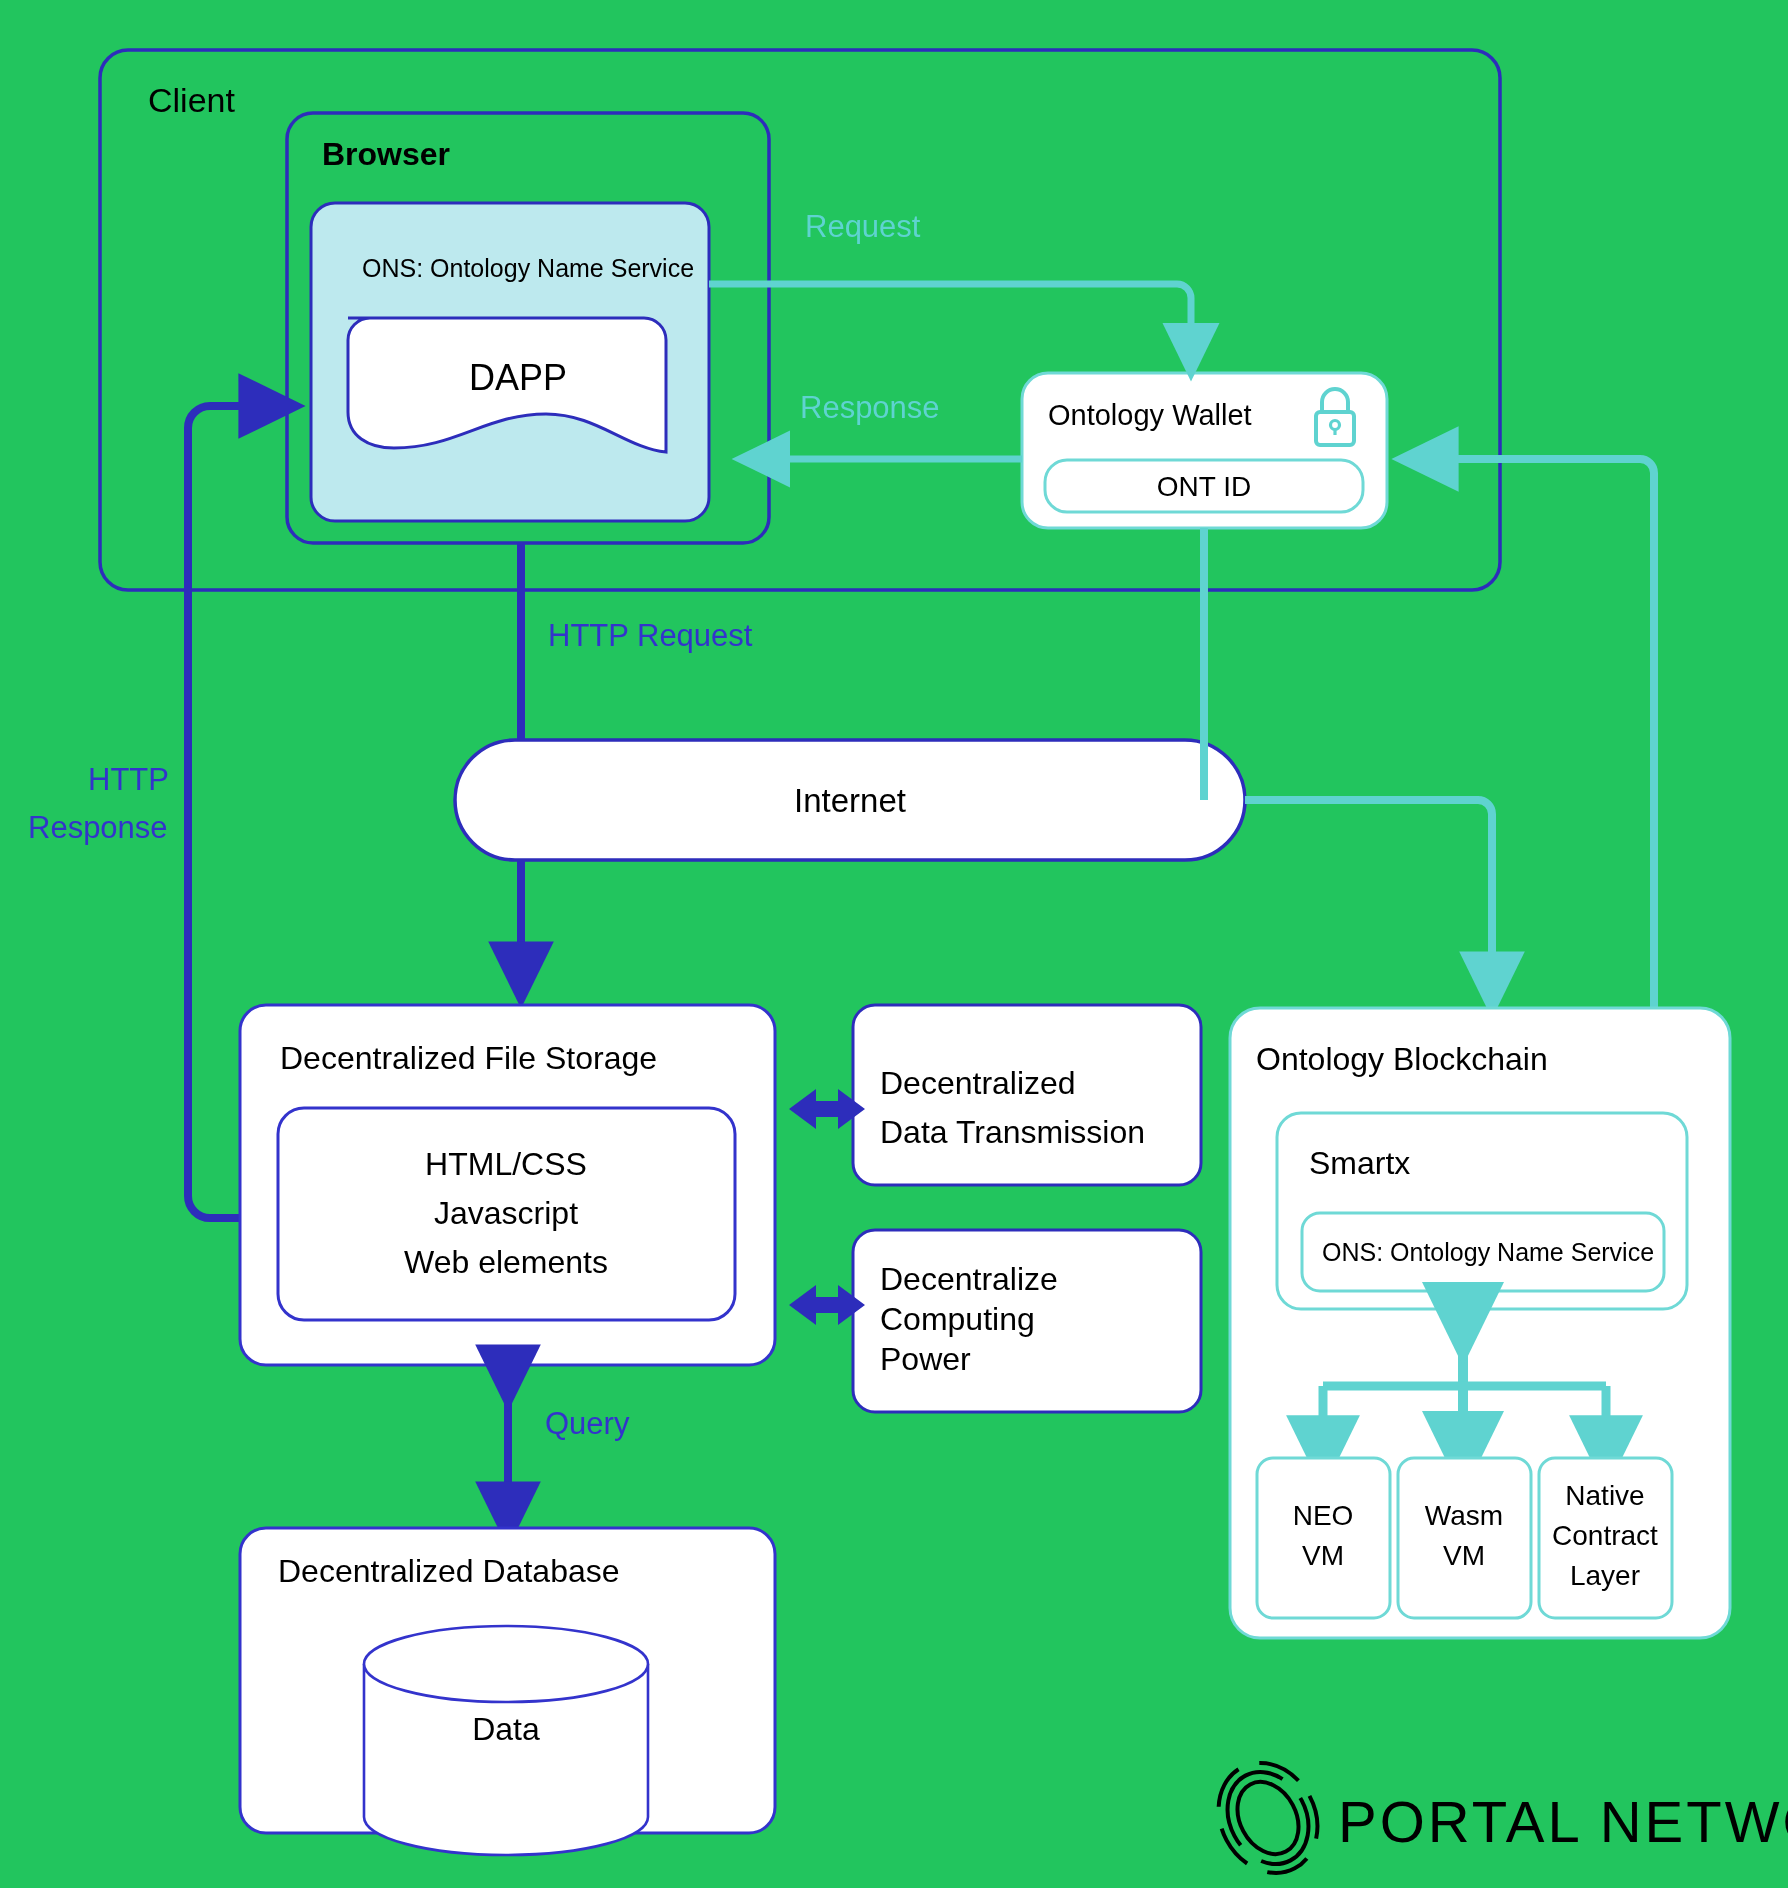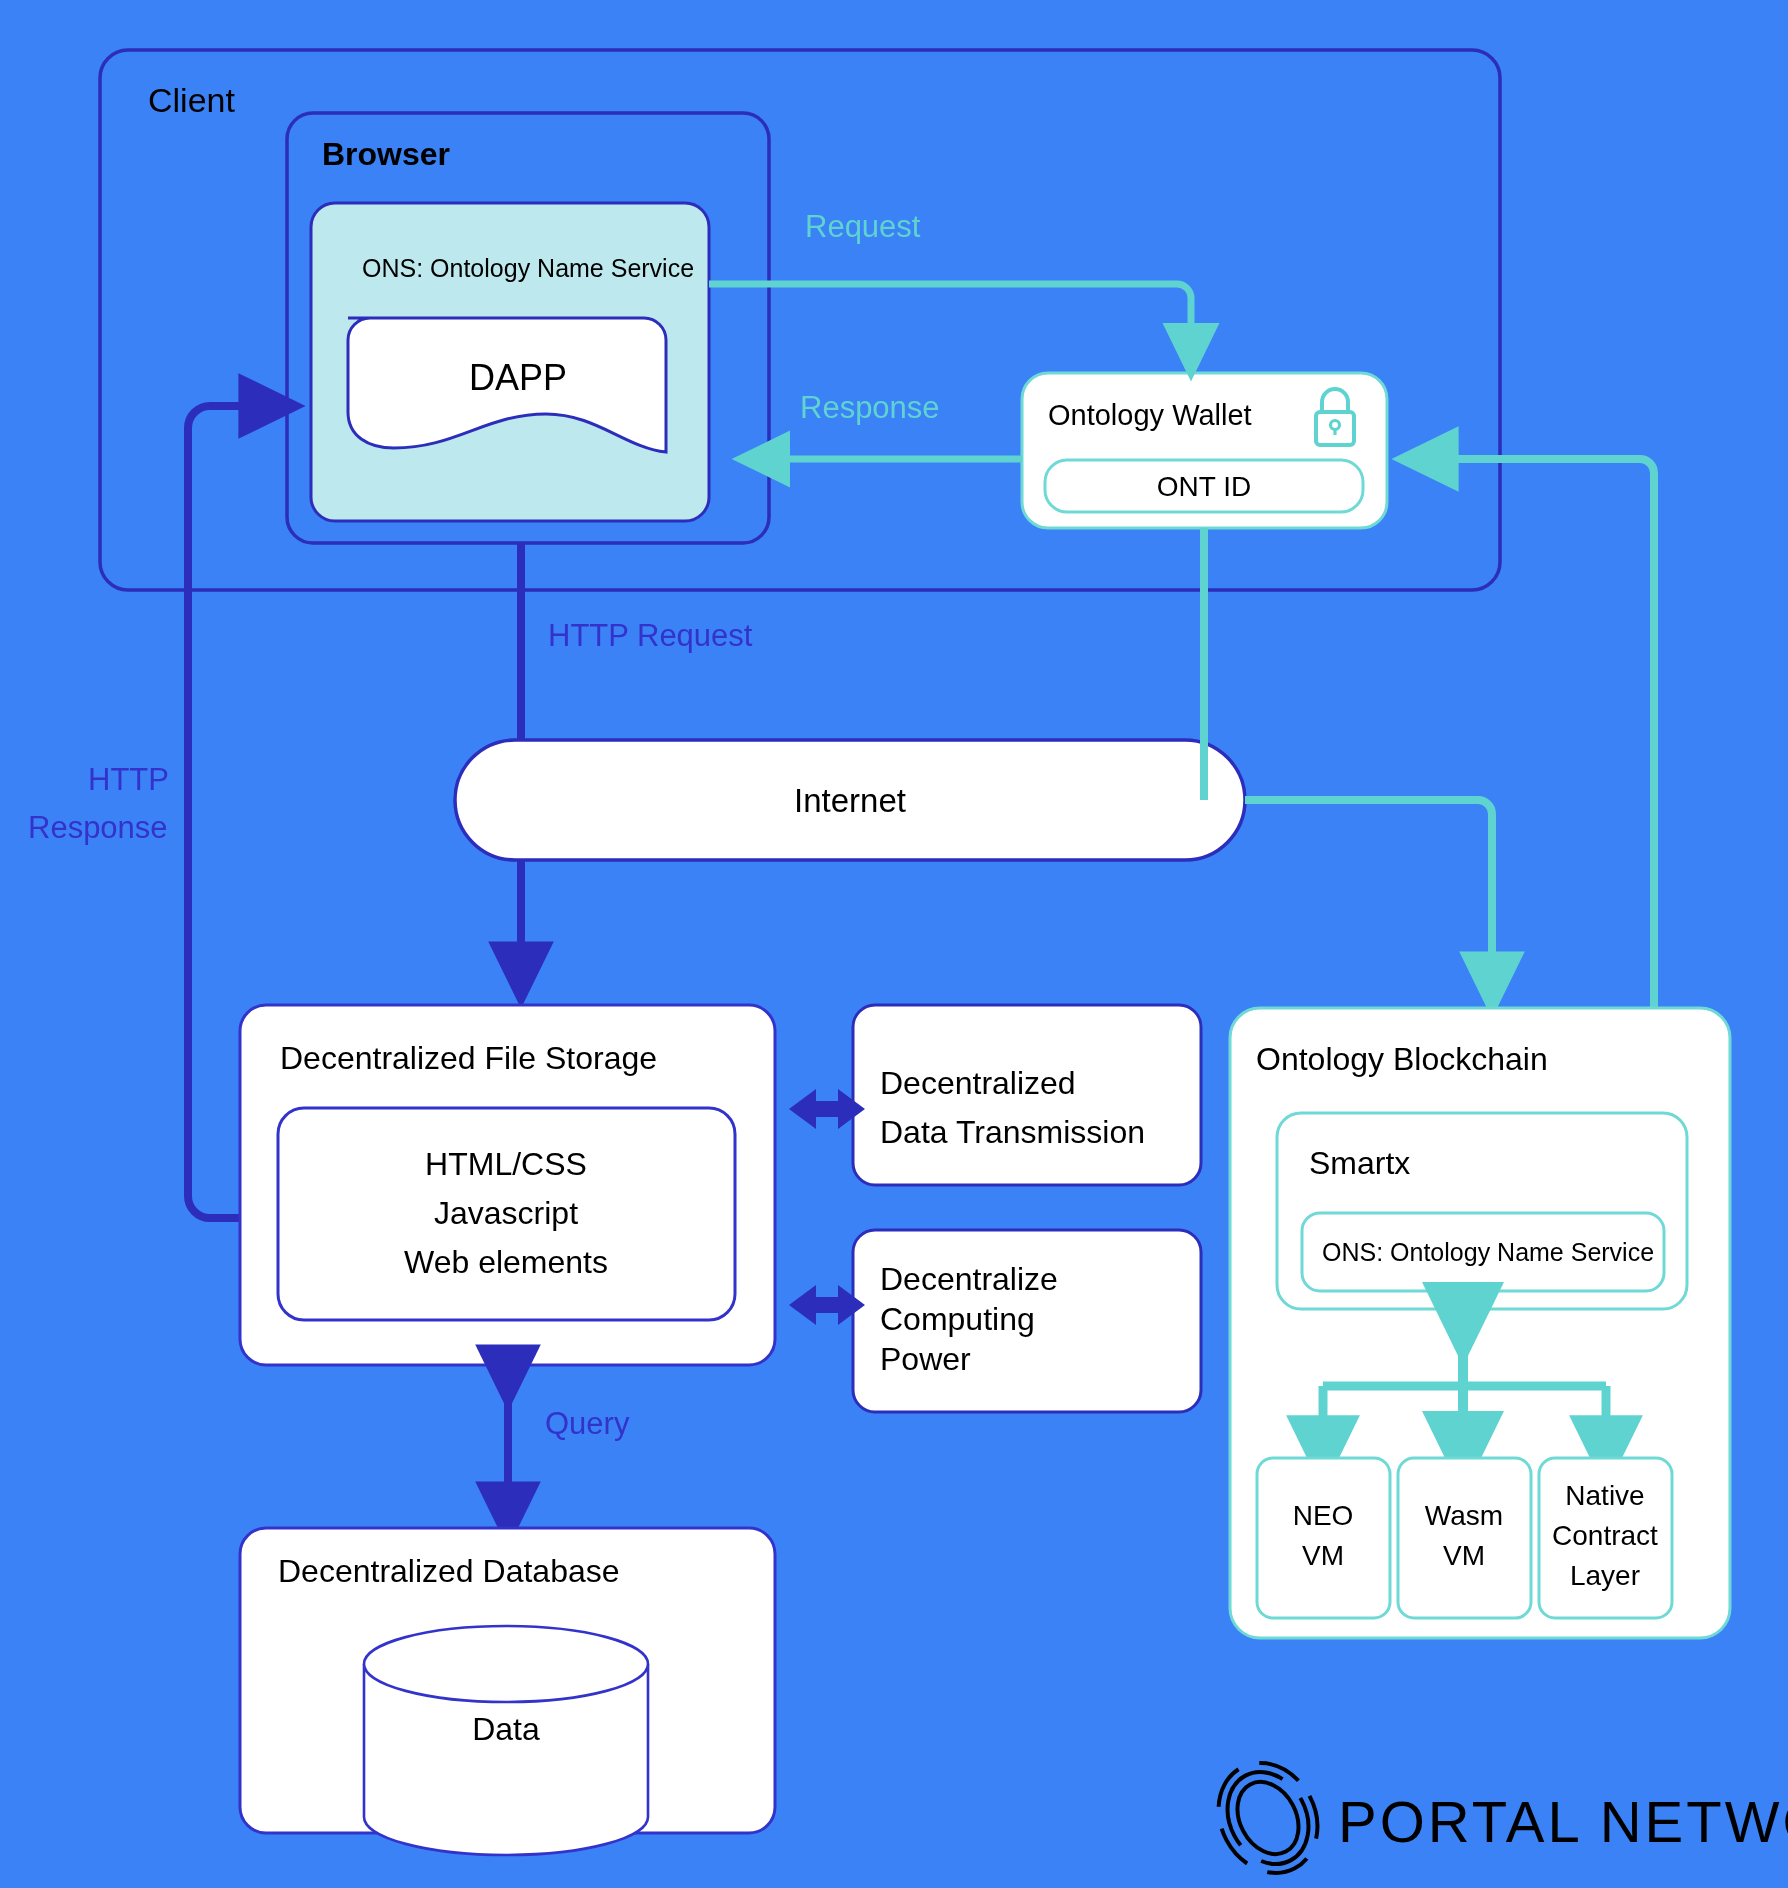--- a/index.html
+++ b/index.html
@@ -1,17 +1,17 @@
 <!DOCTYPE html>
 <html><head>
 <meta charset="utf-8">
 <style>
   html,body{margin:0;padding:0;background:#ffffff;}
   body{width:1788px;height:1888px;font-family:"Liberation Sans","DejaVu Sans",sans-serif;}
-  #stage{position:relative;width:1788px;height:1888px;overflow:hidden;background:#3b82f6;}
+  #stage{position:relative;width:1788px;height:1888px;overflow:hidden;background:#22c55e;}
   svg{position:absolute;top:0;left:0;width:1788px;height:1888px;}
   text{font-family:"Liberation Sans","DejaVu Sans",sans-serif;}
   .t-blk{fill:#000000;}
   .t-blue{fill:#3333cc;}
   .t-cyan{fill:#5fd3d0;}
   .tc{text-anchor:middle;}
   .ts{text-anchor:start;}
 </style>
 </head>
 <body>

